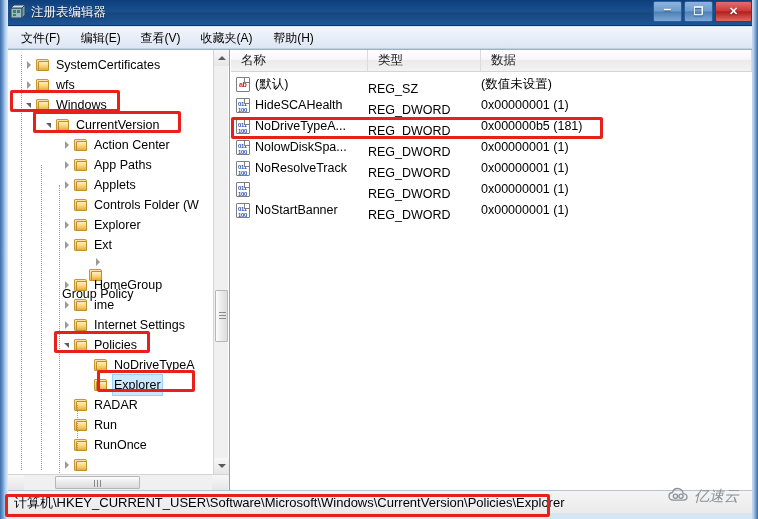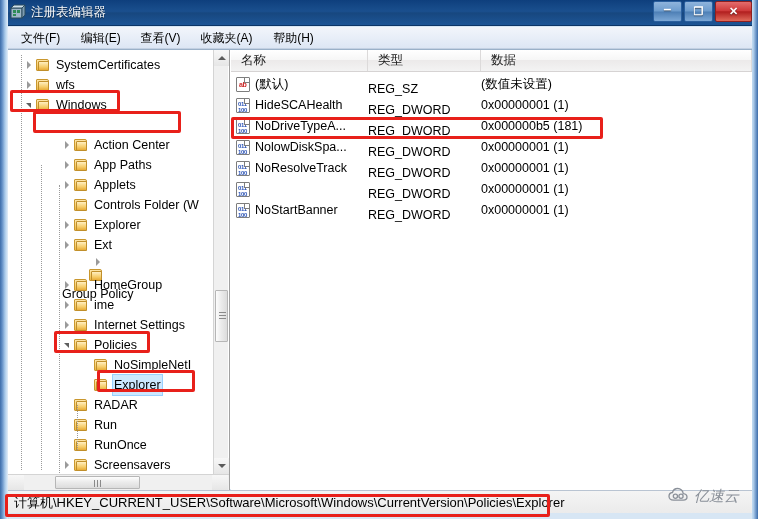--- a/index.html
+++ b/index.html
@@ -357,20 +357,30 @@
           <div class="tree-row" style="top: 45px; left: 14px;">
             <span class="expander">
               <span class="tri-open"></span>
             </span>
             <span class="folder-ico">
               <span class="back"></span>
               <span class="front"></span>
             </span>
             <span class="tree-label">Windows</span>
           </div>
+          <div class="tree-row" style="top: 65px; left: 34px;">
+            <span class="expander">
+              <span class="tri-open"></span>
+            </span>
+            <span class="folder-ico">
+              <span class="back"></span>
+              <span class="front"></span>
+            </span>
+            <span class="tree-label">CurrentVersion</span>
+          </div>
           <div class="tree-row" style="top: 85px; left: 52px;">
             <span class="expander">
               <span class="tri-closed"></span>
             </span>
             <span class="folder-ico">
               <span class="back"></span>
               <span class="front"></span>
             </span>
             <span class="tree-label">Action Center</span>
           </div>
@@ -471,21 +481,21 @@
               <span class="front"></span>
             </span>
             <span class="tree-label">Policies</span>
           </div>
           <div class="tree-row" style="top: 305px; left: 72px;">
             <span class="expander"></span>
             <span class="folder-ico">
               <span class="back"></span>
               <span class="front"></span>
             </span>
-            <span class="tree-label">NoSimpleNetI</span>
+            <span class="tree-label">NoDriveTypeA</span>
           </div>
           <div class="tree-row selected" style="top: 325px; left: 72px;">
             <span class="expander"></span>
             <span class="folder-ico">
               <span class="back"></span>
               <span class="front"></span>
             </span>
             <span class="tree-label">Explorer</span>
           </div>
           <div class="tree-row" style="top: 345px; left: 52px;">
@@ -513,21 +523,20 @@
             <span class="tree-label">RunOnce</span>
           </div>
           <div class="tree-row" style="top: 405px; left: 52px;">
             <span class="expander">
               <span class="tri-closed"></span>
             </span>
             <span class="folder-ico">
               <span class="back"></span>
               <span class="front"></span>
             </span>
-            <span class="tree-label">Screensavers</span>
           </div>
           <div class="dotline" style="left: 13px; top: 5px; height: 415px;"></div>
           <div class="dotline" style="left: 33px; top: 115px; height: 305px;"></div>
           <div class="dotline" style="left: 51px; top: 135px; height: 290px;"></div>
           <div class="dotline" style="left: 69px; top: 355px; height: 45px;"></div>
         </div>
 
       <div id="tree-vscroll">
         <div class="sb-arrow" style="top:0;">
           <span class="up"></span>

